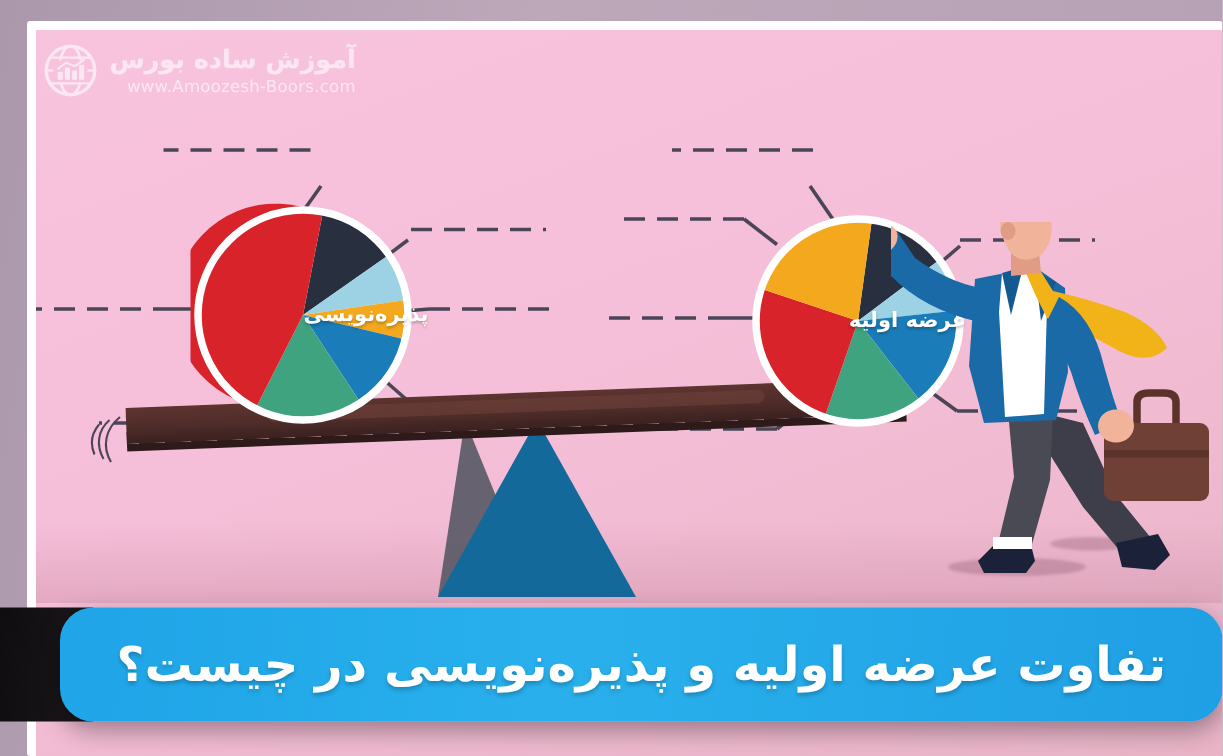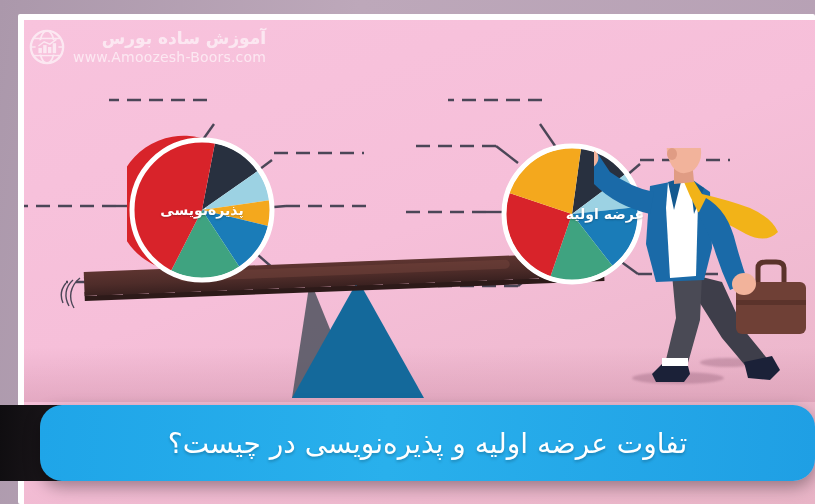--- a/index.html
+++ b/index.html
@@ -70,21 +70,21 @@
   .logo-title {
     color: #ffffff;
     font-size: 17px;
     font-weight: bold;
     direction: rtl;
     letter-spacing: -0.3px;
     text-shadow: 0 0 1px rgba(255,255,255,.4);
   }
   .logo-url {
     color: #ffffff;
-    font-size: 14px;
+    font-size: 11px;
     letter-spacing: .2px;
     margin-top: 3px;
   }
 
   
   .fulcrum {
     position: absolute;
     left: 268px;
     bottom: 106px;
     width: 0;
@@ -157,22 +157,22 @@
     height: 76px;
     background: linear-gradient(95deg, #1fa5e8 0%, #29b0ec 45%, #1f9fe4 100%);
     border-radius: 22px 22px 22px 22px;
     box-shadow: 0 6px 16px rgba(0,0,0,.35);
     display: flex;
     align-items: center;
     justify-content: center;
   }
   .banner-text {
     color: #ffffff;
-    font-size: 28px;
-    font-weight: normal;
+    font-size: 32px;
+    font-weight: bold;
     direction: rtl;
     letter-spacing: -0.5px;
     text-shadow: 0 2px 3px rgba(0,0,0,.22);
     white-space: nowrap;
   }
   .banner-strip {
     position: absolute;
     left: 0;
     top: 405px;
     width: 62px;
@@ -284,21 +284,21 @@
           <path d="M0,0 L67.3,-9.8 A68,68 0 0 1 66.1,15.9 Z" fill="#f4a81d"></path>
 
           <path d="M0,0 L66.1,15.9 A68,68 0 0 1 37.3,56.8 Z" fill="#1a7cb8"></path>
 
           <path d="M0,0 L37.3,56.8 A68,68 0 0 1 -30.8,60.6 Z" fill="#3fa380"></path>
 
           <path d="M0,0 L-30.8,60.6 A68,68 0 1 1 12.9,-66.7 Z" fill="#d8232a"></path>
         </g>
         <circle cx="75" cy="75" r="70" fill="none" stroke="#ffffff" stroke-width="5"></circle>
       </svg>
-      <div class="pie-label" style="left:104px;top:182px;width:148px;text-align:center;">پذیره‌نویسی</div>
+      <div class="pie-label" style="left:104px;top:182px;width:148px;text-align:center;padding-left:42px;">پذیره‌نویسی</div>
     </div>
 
     <div class="pie-unit">
       <svg width="146" height="146" style="position:absolute;left:475px;top:121px;" viewBox="0 0 146 146">
         <circle cx="73" cy="73" r="70" fill="#ffffff"></circle>
         <g transform="translate(73,73)">
 
           <path d="M0,0 L9.0,-65.4 A66,66 0 0 1 52.8,-39.6 Z" fill="#28303f"></path>
 
           <path d="M0,0 L52.8,-39.6 A66,66 0 0 1 65.6,-7.0 Z" fill="#9cd2e3"></path>

